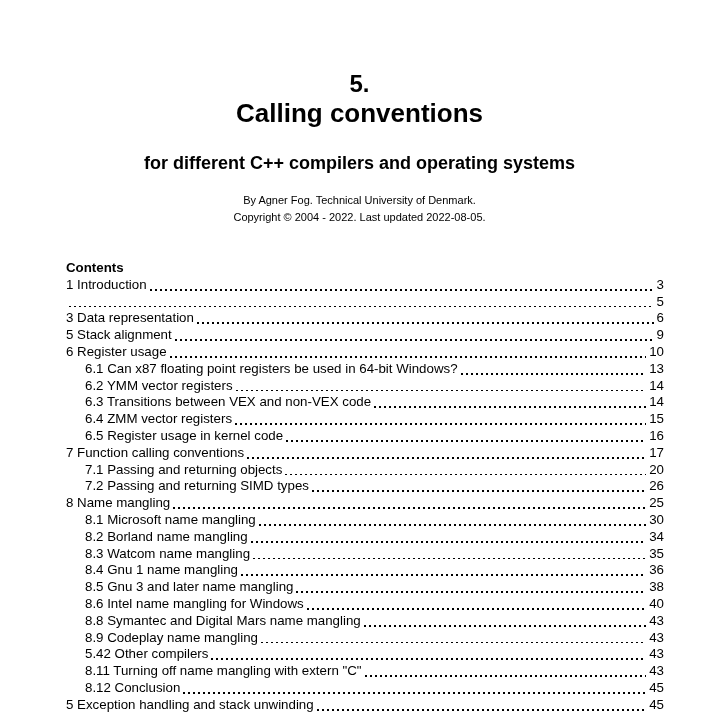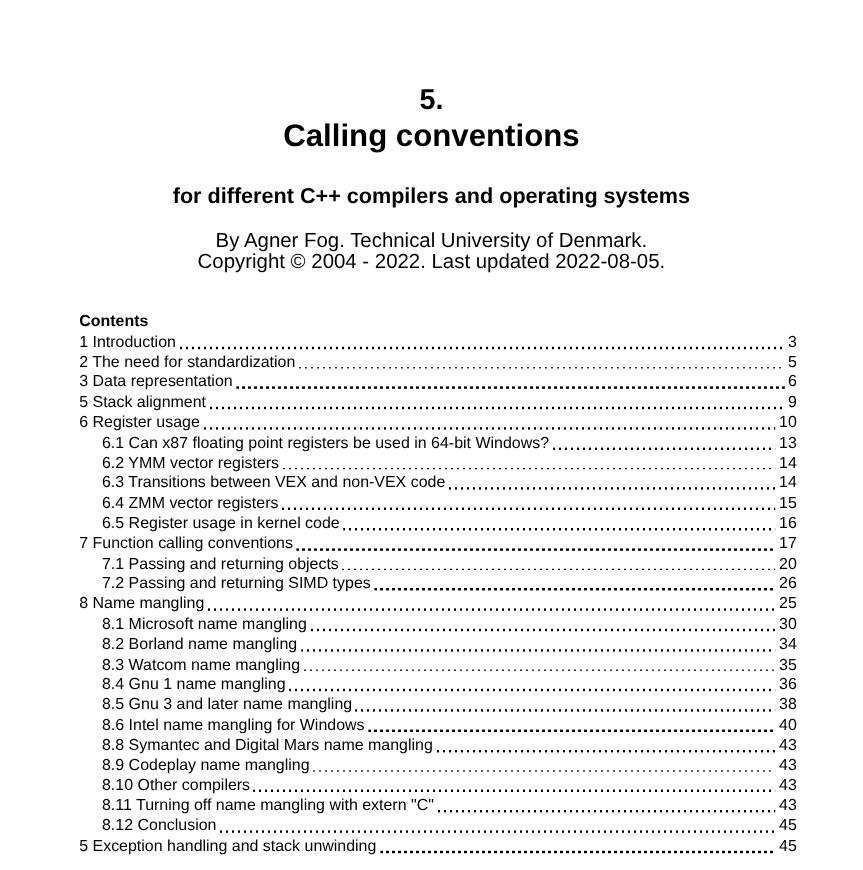--- a/index.html
+++ b/index.html
@@ -32,21 +32,21 @@
     line-height: 30px;
   }
   .doc-subtitle {
     font-size: 18px;
     font-weight: bold;
     line-height: 23px;
     margin-top: 24px;
   }
   .byline {
     margin-top: 17px;
-    font-size: 17px;
+    font-size: 11px;
     line-height: 17px;
     text-align: center;
   }
   .toc {
     margin: 34px 55px 0 66px;
     font-size: 13.3px;
     line-height: 16.8px;
   }
   .toc-heading {
     font-weight: bold;
@@ -91,21 +91,20 @@
 
   <div class="toc">
     <div class="toc-heading">Contents</div>
     <div id="toc-rows">
         <div class="toc-row level-0">
     <span class="toc-label">1 Introduction</span>
     <span class="toc-dots"></span>
     <span class="toc-page">3</span>
   </div>
         <div class="toc-row level-0">
-    <span class="toc-label">2 The need for standardization</span>
     <span class="toc-dots"></span>
     <span class="toc-page">5</span>
   </div>
         <div class="toc-row level-0">
     <span class="toc-label">3 Data representation</span>
     <span class="toc-dots"></span>
     <span class="toc-page">6</span>
   </div>
         <div class="toc-row level-0">
     <span class="toc-label">5 Stack alignment</span>
@@ -196,21 +195,21 @@
     <span class="toc-label">8.8 Symantec and Digital Mars name mangling</span>
     <span class="toc-dots"></span>
     <span class="toc-page">43</span>
   </div>
         <div class="toc-row level-1">
     <span class="toc-label">8.9 Codeplay name mangling</span>
     <span class="toc-dots"></span>
     <span class="toc-page">43</span>
   </div>
         <div class="toc-row level-1">
-    <span class="toc-label">8.10 Other compilers</span>
+    <span class="toc-label">5.42 Other compilers</span>
     <span class="toc-dots"></span>
     <span class="toc-page">43</span>
   </div>
         <div class="toc-row level-1">
     <span class="toc-label">8.11 Turning off name mangling with extern "C"</span>
     <span class="toc-dots"></span>
     <span class="toc-page">43</span>
   </div>
         <div class="toc-row level-1">
     <span class="toc-label">8.12 Conclusion</span>

